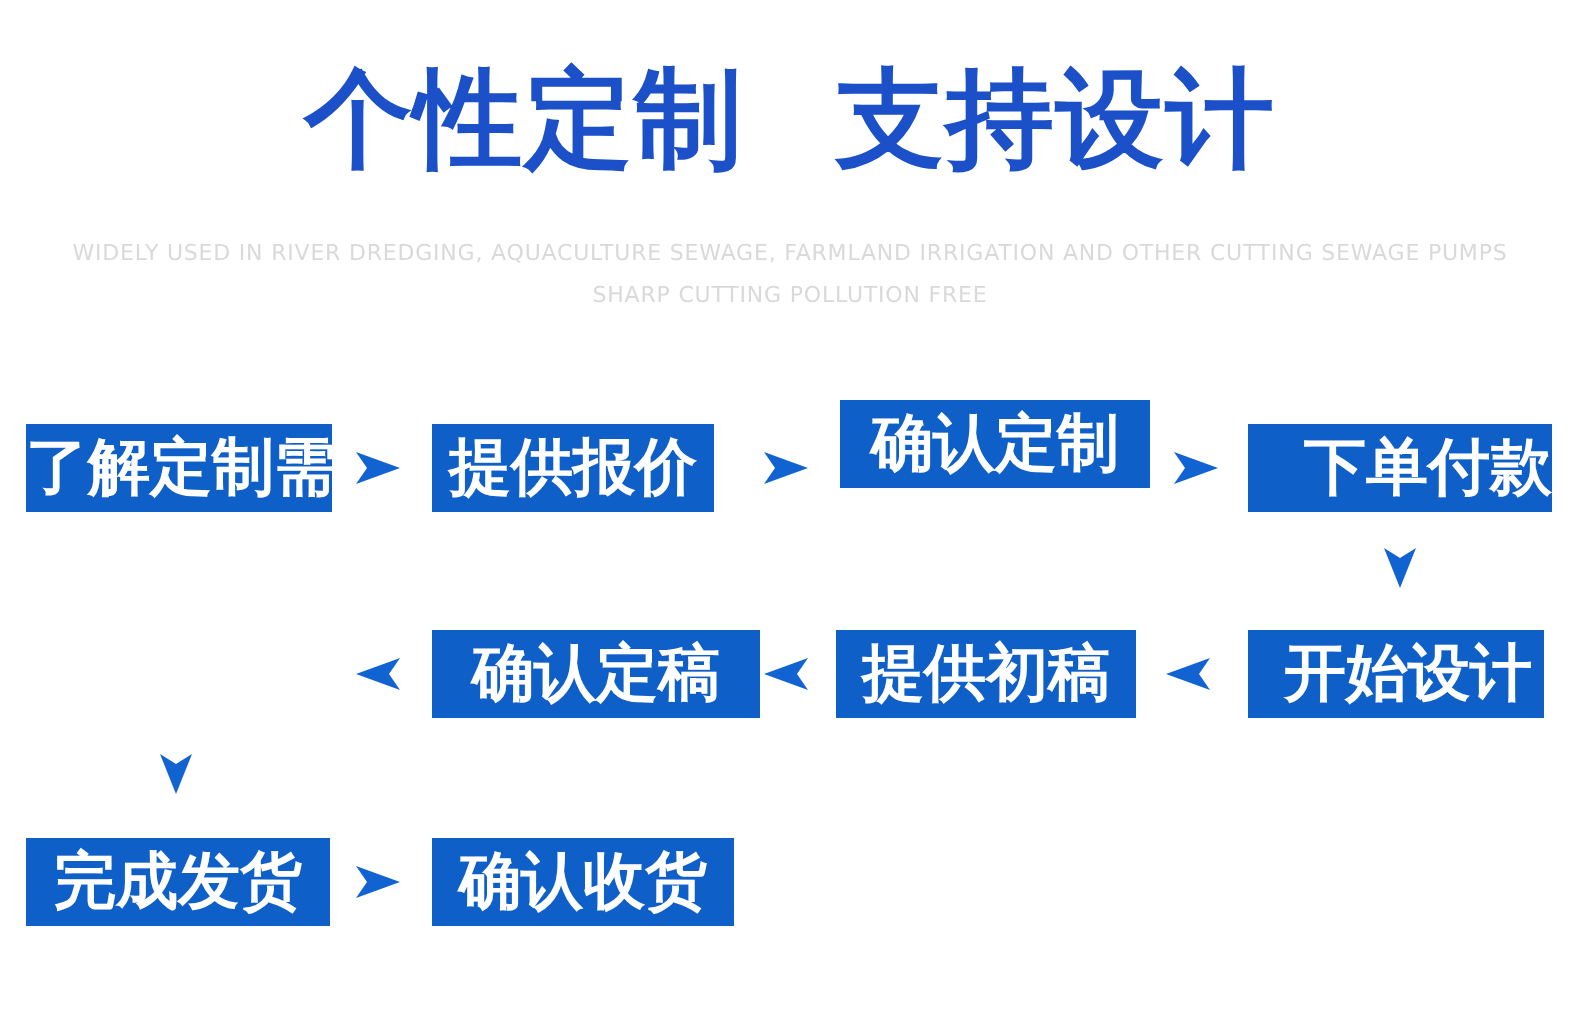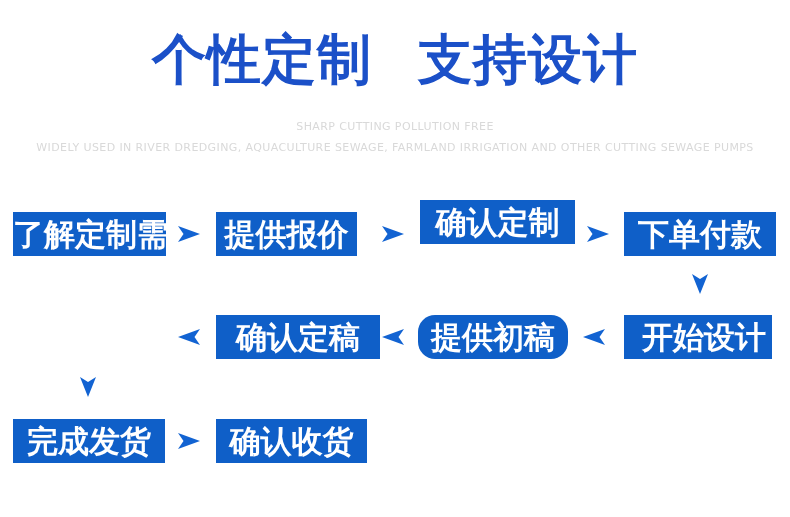--- a/index.html
+++ b/index.html
@@ -58,24 +58,24 @@
     display: block;
     line-height: 0;
   }
   .arrow svg { display: block; }
   .arrow polygon { fill: var(--arrow-blue, #1263d2); }
 
   
   .s1  { left: 13px;  top: 212px; width: 153px; }
   .s2  { left: 216px; top: 212px; width: 141px; }
   .s3  { left: 420px; top: 200px; width: 155px; }
-  .s4  { left: 624px; top: 212px; width: 152px; }
+  .s4  { left: 624px; top: 212px; width: 152px; text-align: right; }
   
   .s5  { left: 624px; top: 315px; width: 136px; padding-left: 12px; }
-  .s6  { left: 418px; top: 315px; width: 150px; border-radius: 17px; }
+  .s6  { left: 418px; top: 315px; width: 150px; }
   .s7  { left: 216px; top: 315px; width: 164px; }
   .s8  { left: 13px;  top: 315px; width: 152px; }
   
   .s9  { left: 13px;  top: 419px; width: 152px; }
   .s10 { left: 216px; top: 419px; width: 151px; }
 
   
   .a1 { left: 178px; top: 226px; }
   .a2 { left: 382px; top: 226px; }
   .a3 { left: 587px; top: 226px; }
@@ -87,22 +87,22 @@
   .a9 { left: 178px; top: 433px; }
 </style>
 </head>
 <body>
 
 <div class="page">
 
   <h1 class="title">个性定制 支持设计</h1>
 
   <div class="subtitle">
+    <div>WIDELY USED IN RIVER DREDGING, AQUACULTURE SEWAGE, FARMLAND IRRIGATION AND OTHER CUTTING SEWAGE PUMPS</div>
     <div>SHARP CUTTING POLLUTION FREE</div>
-    <div>WIDELY USED IN RIVER DREDGING, AQUACULTURE SEWAGE, FARMLAND IRRIGATION AND OTHER CUTTING SEWAGE PUMPS</div>
   </div>
 
   <div class="flow">
 
     <div class="step s1">了解定制需求</div>
     <span class="arrow a1">
       <svg width="22" height="16" viewBox="0 0 22 16">
           <polygon points="0,0 5.5,8 0,16 22,8"></polygon>
         </svg>
     </span>

